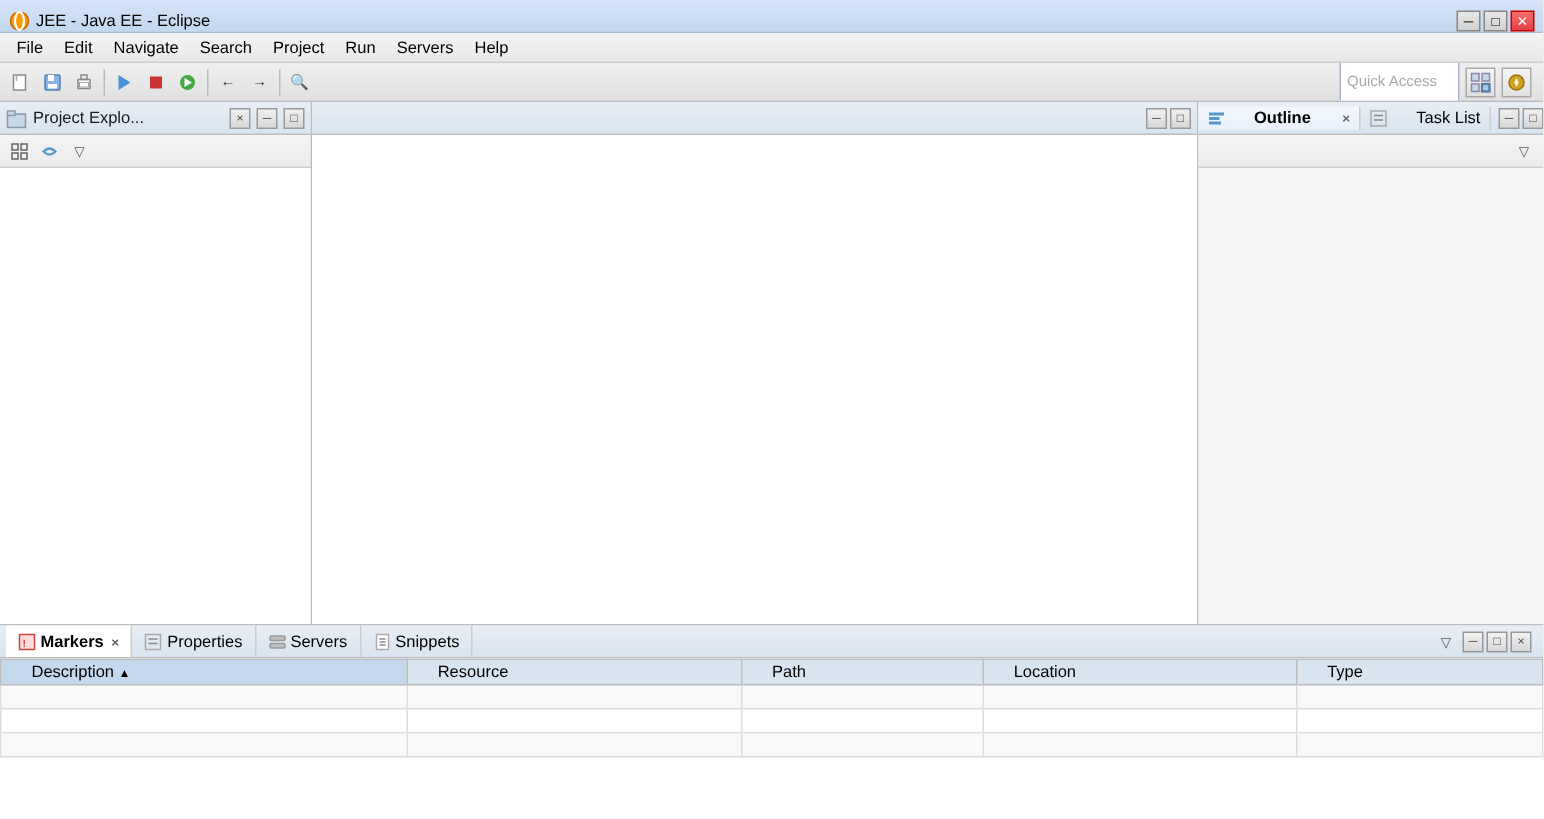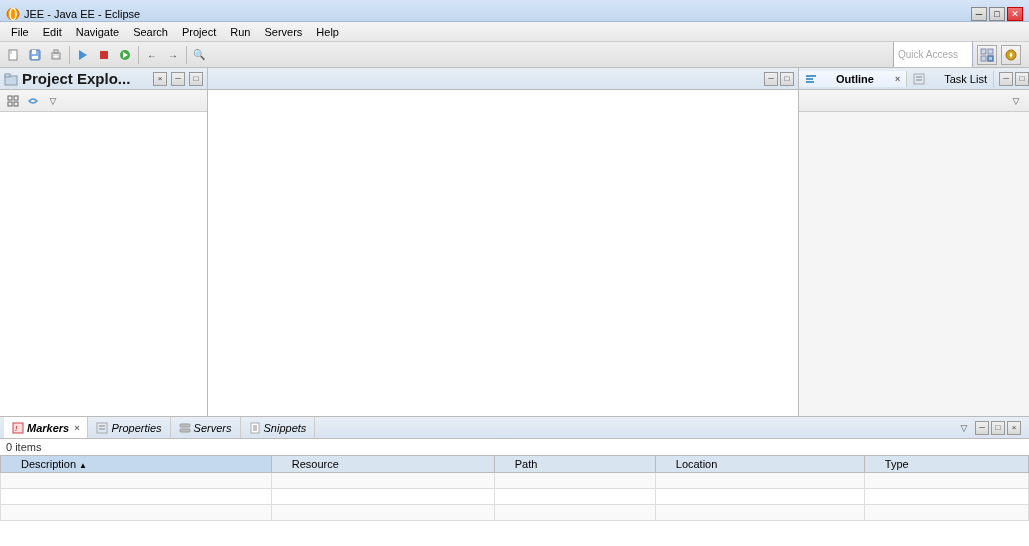--- a/index.html
+++ b/index.html
@@ -148,22 +148,22 @@
     .panel-header {
       background: linear-gradient(to bottom, #e8eef5, #d8e4f0);
       height: 22px;
       display: flex;
       align-items: center;
       padding: 0 4px;
       border-bottom: 1px solid #bbb;
       gap: 4px;
     }
     .panel-title {
-      font-size: 15px;
-      font-weight: bold;
+      font-size: 11px;
+      font-weight: normal;
       flex: 1;
       white-space: nowrap;
       overflow: hidden;
       text-overflow: ellipsis;
       color: #1a1a1a;
     }
     .panel-close-btn, .panel-min-btn, .panel-max-btn {
       width: 14px;
       height: 14px;
       border: 1px solid #999;
@@ -290,21 +290,20 @@
     }
     .bottom-tab {
       display: inline-flex;
       align-items: center;
       gap: 3px;
       padding: 2px 8px;
       font-size: 11px;
       cursor: pointer;
       height: 100%;
       border-right: 1px solid #ccc;
-      font-style: italic;
     }
     .bottom-tab.active {
       background: white;
       font-weight: bold;
       border-bottom: none;
     }
     #bottom-toolbar {
       display: flex;
       align-items: center;
       margin-left: auto;
@@ -587,21 +586,20 @@
         <button class="panel-tb-btn">
           <span style="font-size:9px;color:#555;">▽</span>
         </button>
         <button class="panel-min-btn">─</button>
         <button class="panel-max-btn">□</button>
         <button class="panel-close-btn">×</button>
       </div>
     </div>
 
     <div id="bottom-content">
-      <div id="items-count">0 items</div>
       <table id="bottom-table">
         <thead>
           <tr>
             <th class="sorted">Description <span style="font-size:8px;">▲</span></th>
             <th>Resource</th>
             <th>Path</th>
             <th>Location</th>
             <th>Type</th>
           </tr>
         </thead>

